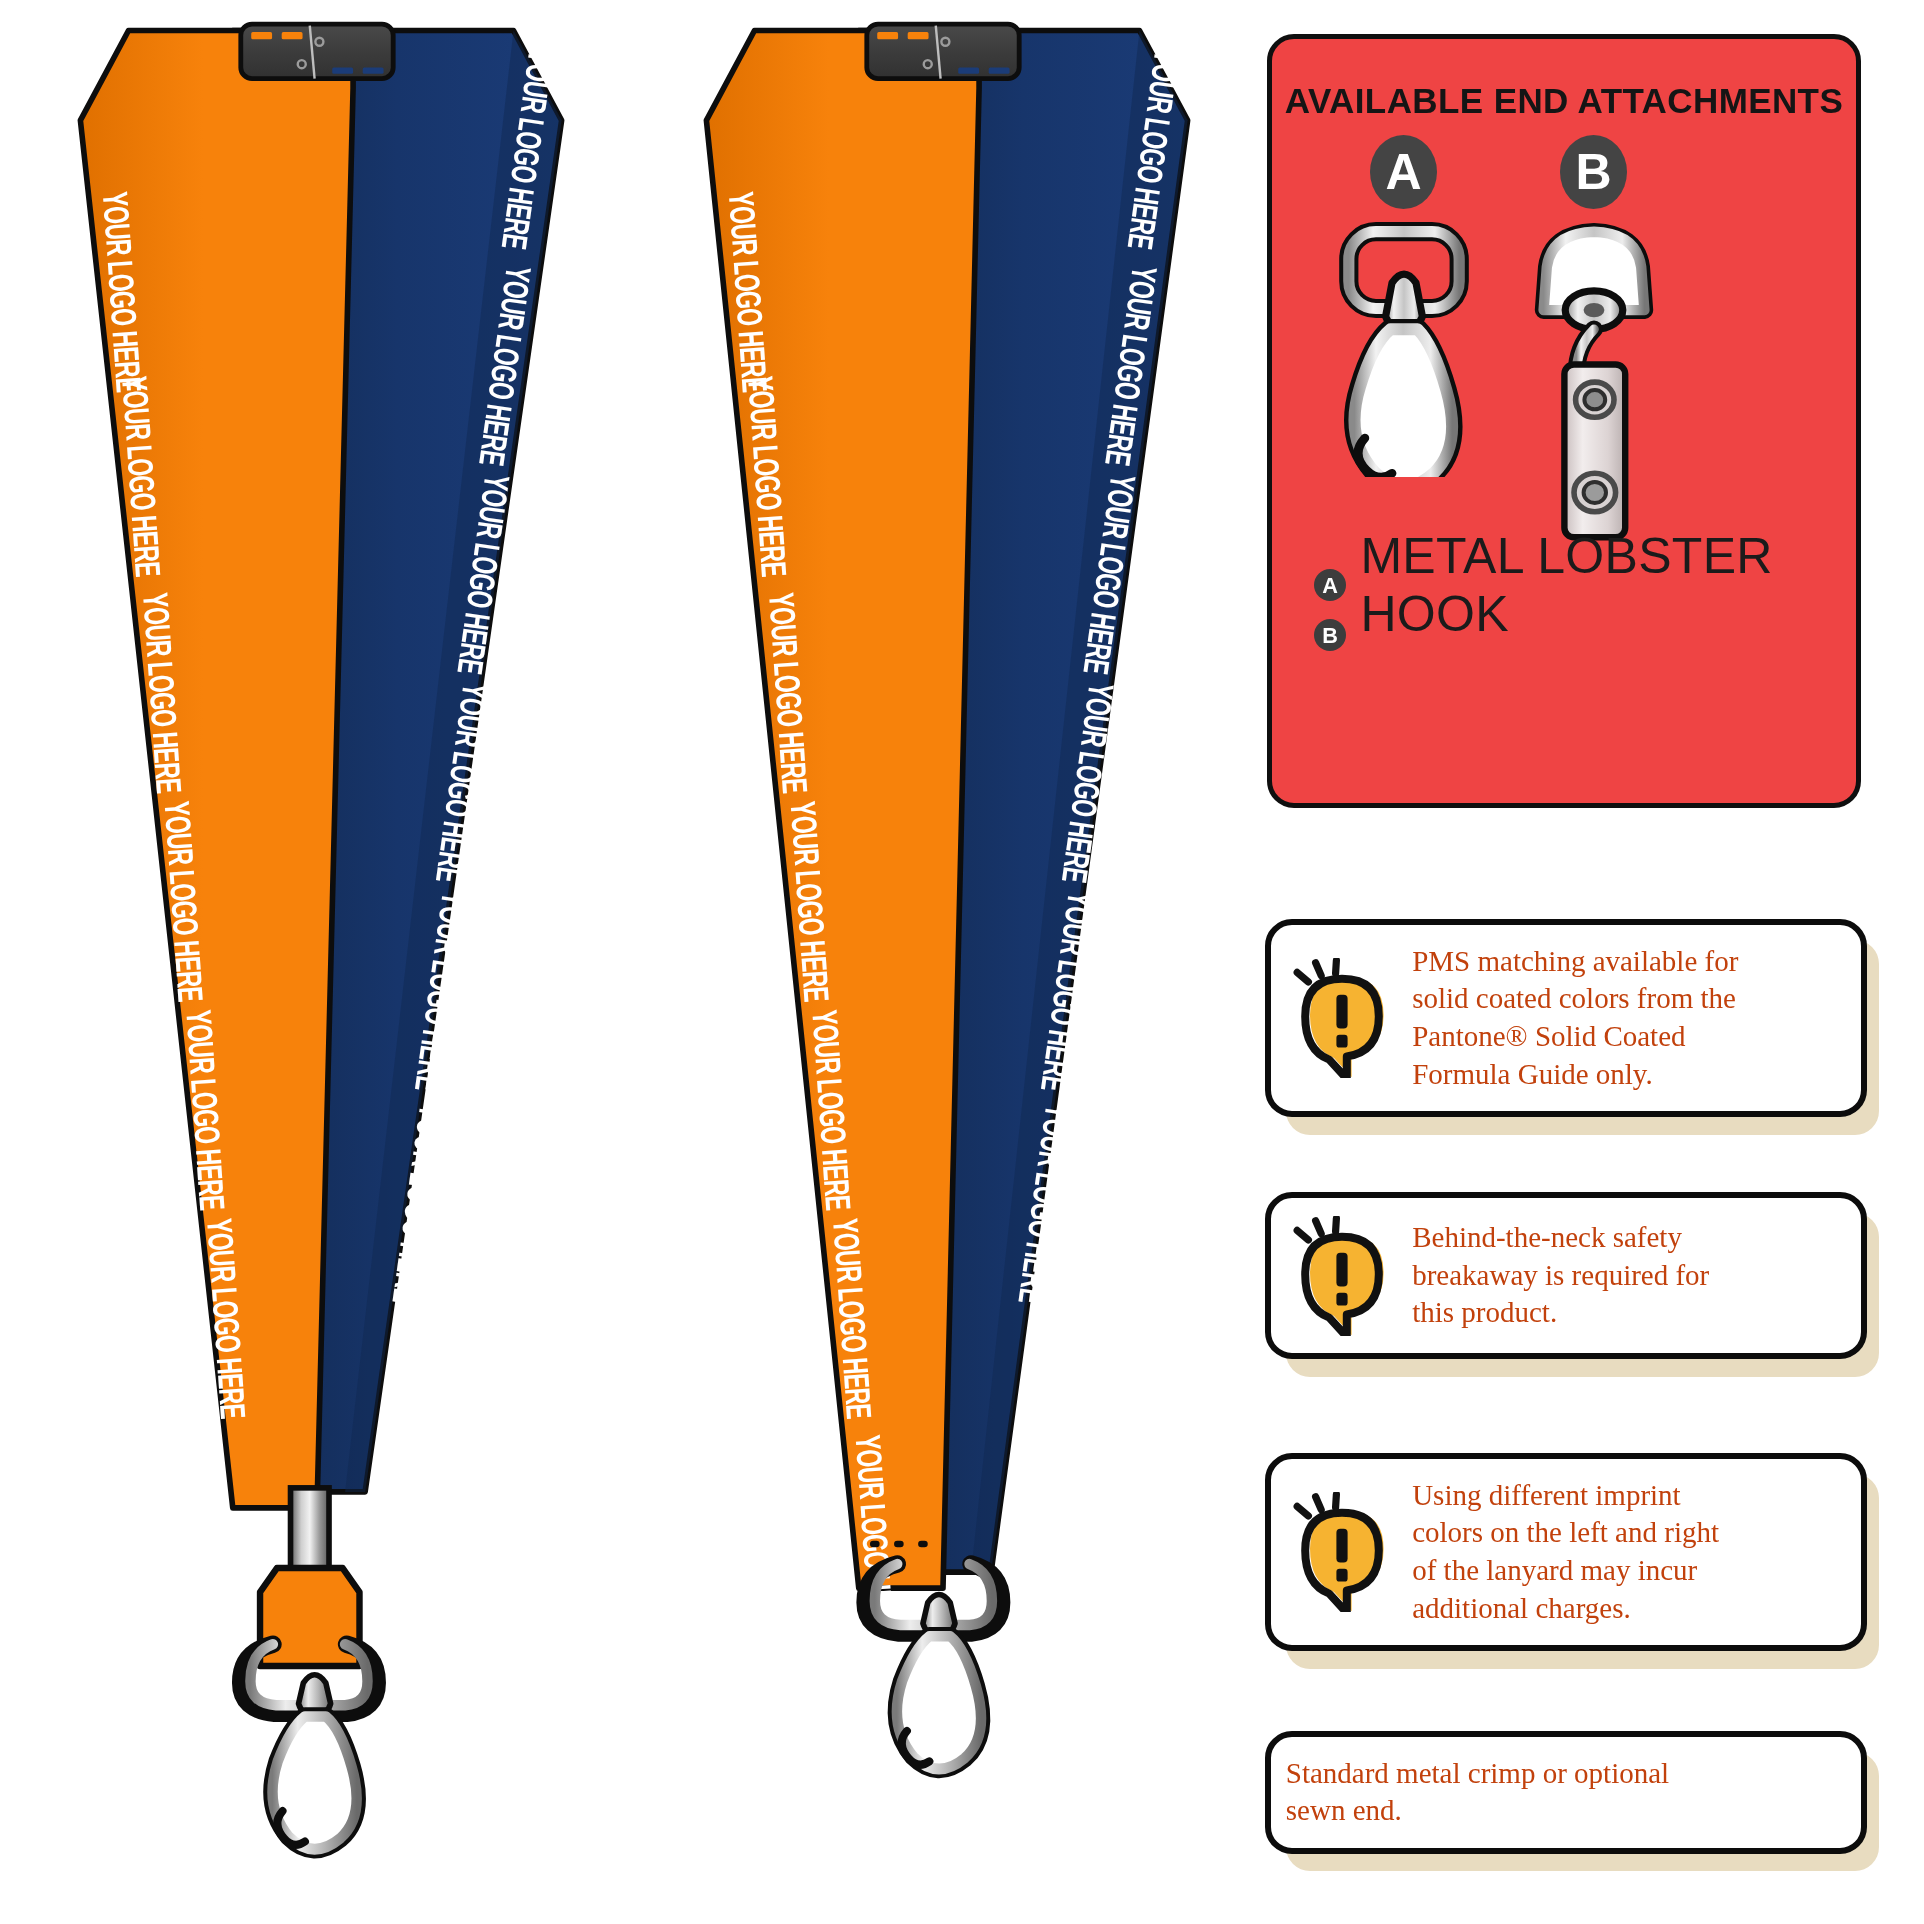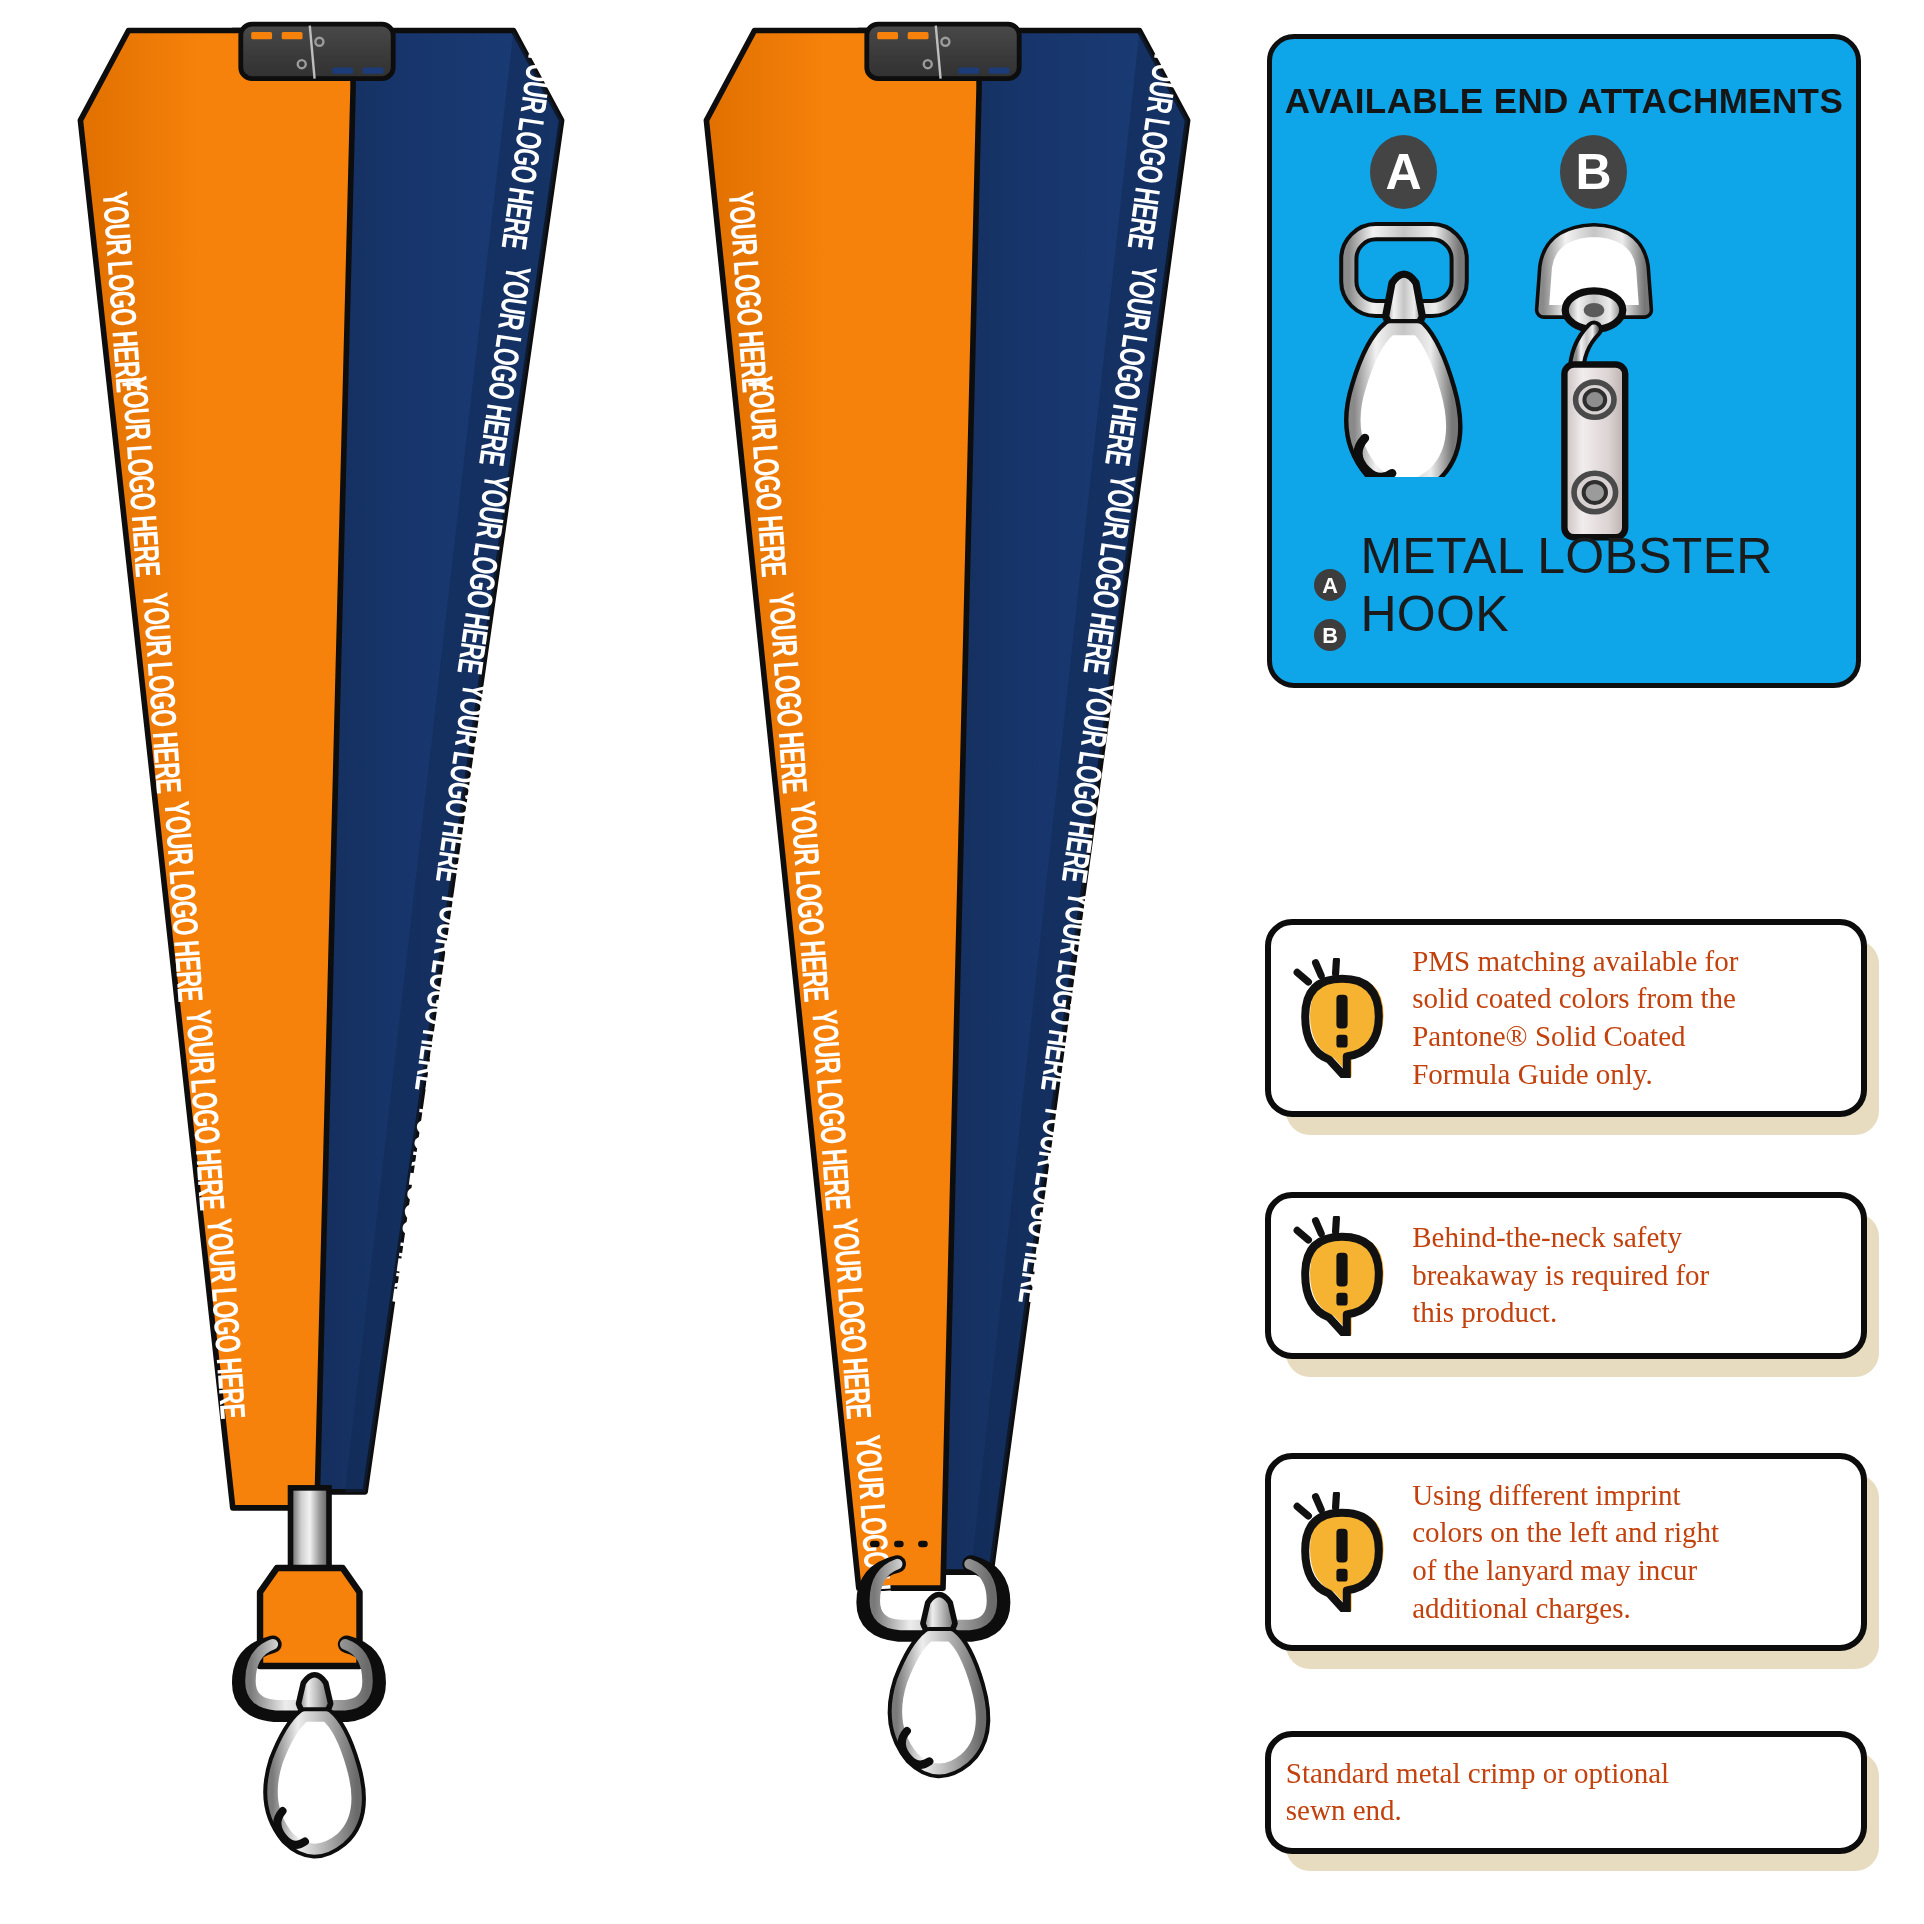--- a/index.html
+++ b/index.html
@@ -12,22 +12,22 @@
   #stage{position:absolute;inset:0;width:1925px;height:1925px;}
 
   
   .lanyard-art{position:absolute;}
 
   
   .right-col{position:absolute;left:1251px;top:0;width:634px;height:1925px;}
 
   
   .attach-card{
-    position:absolute;left:16px;top:34px;width:594px;height:654px;
-    background:#0ea5e9;border:5.6px solid #0f0f0f;border-radius:27px;
+    position:absolute;left:16px;top:34px;width:594px;height:774px;
+    background:#ef4444;border:5.6px solid #0f0f0f;border-radius:27px;
     box-sizing:border-box;
   }
   .attach-title{
     position:absolute;left:0;right:0;top:42px;text-align:center;
     font-size:35px;font-weight:bold;letter-spacing:0.4px;color:#151515;
     font-family:"Liberation Sans",sans-serif;
   }
   .attach-items{position:absolute;left:0;top:96px;width:100%;height:385px;}
   .attach-slot{position:absolute;top:0;width:209px;text-align:center;}
   .slot-a{left:27px;}

